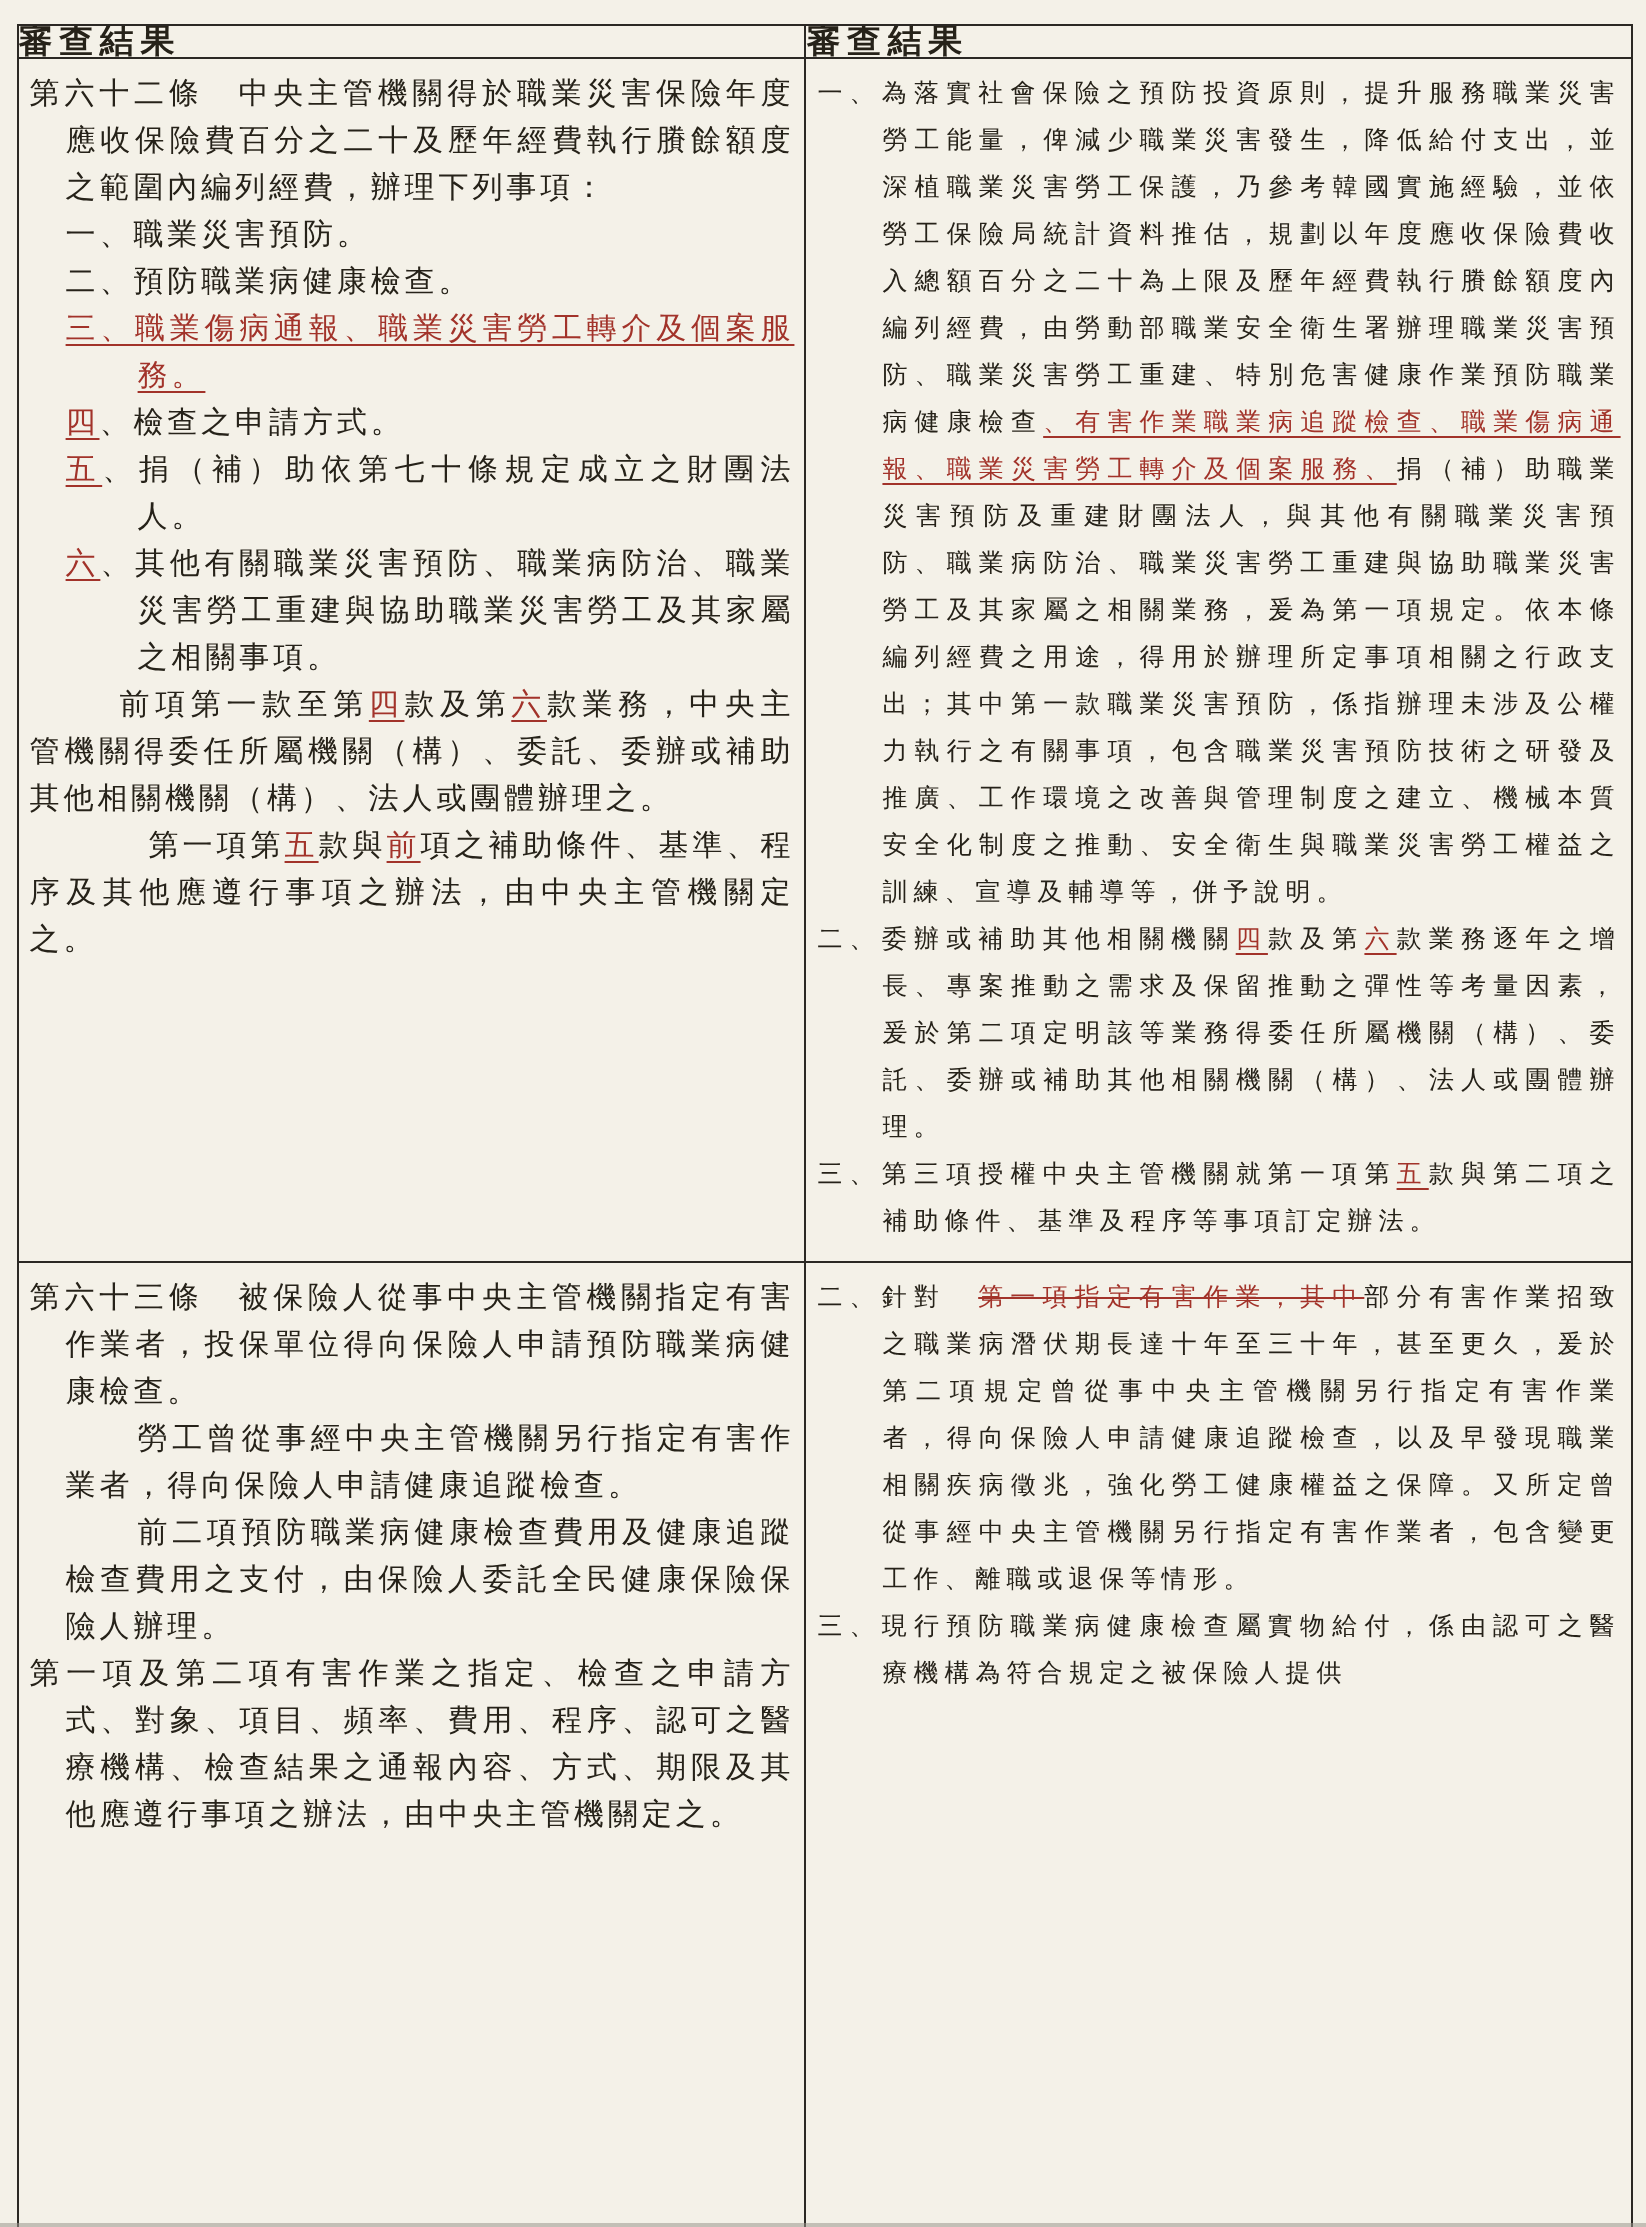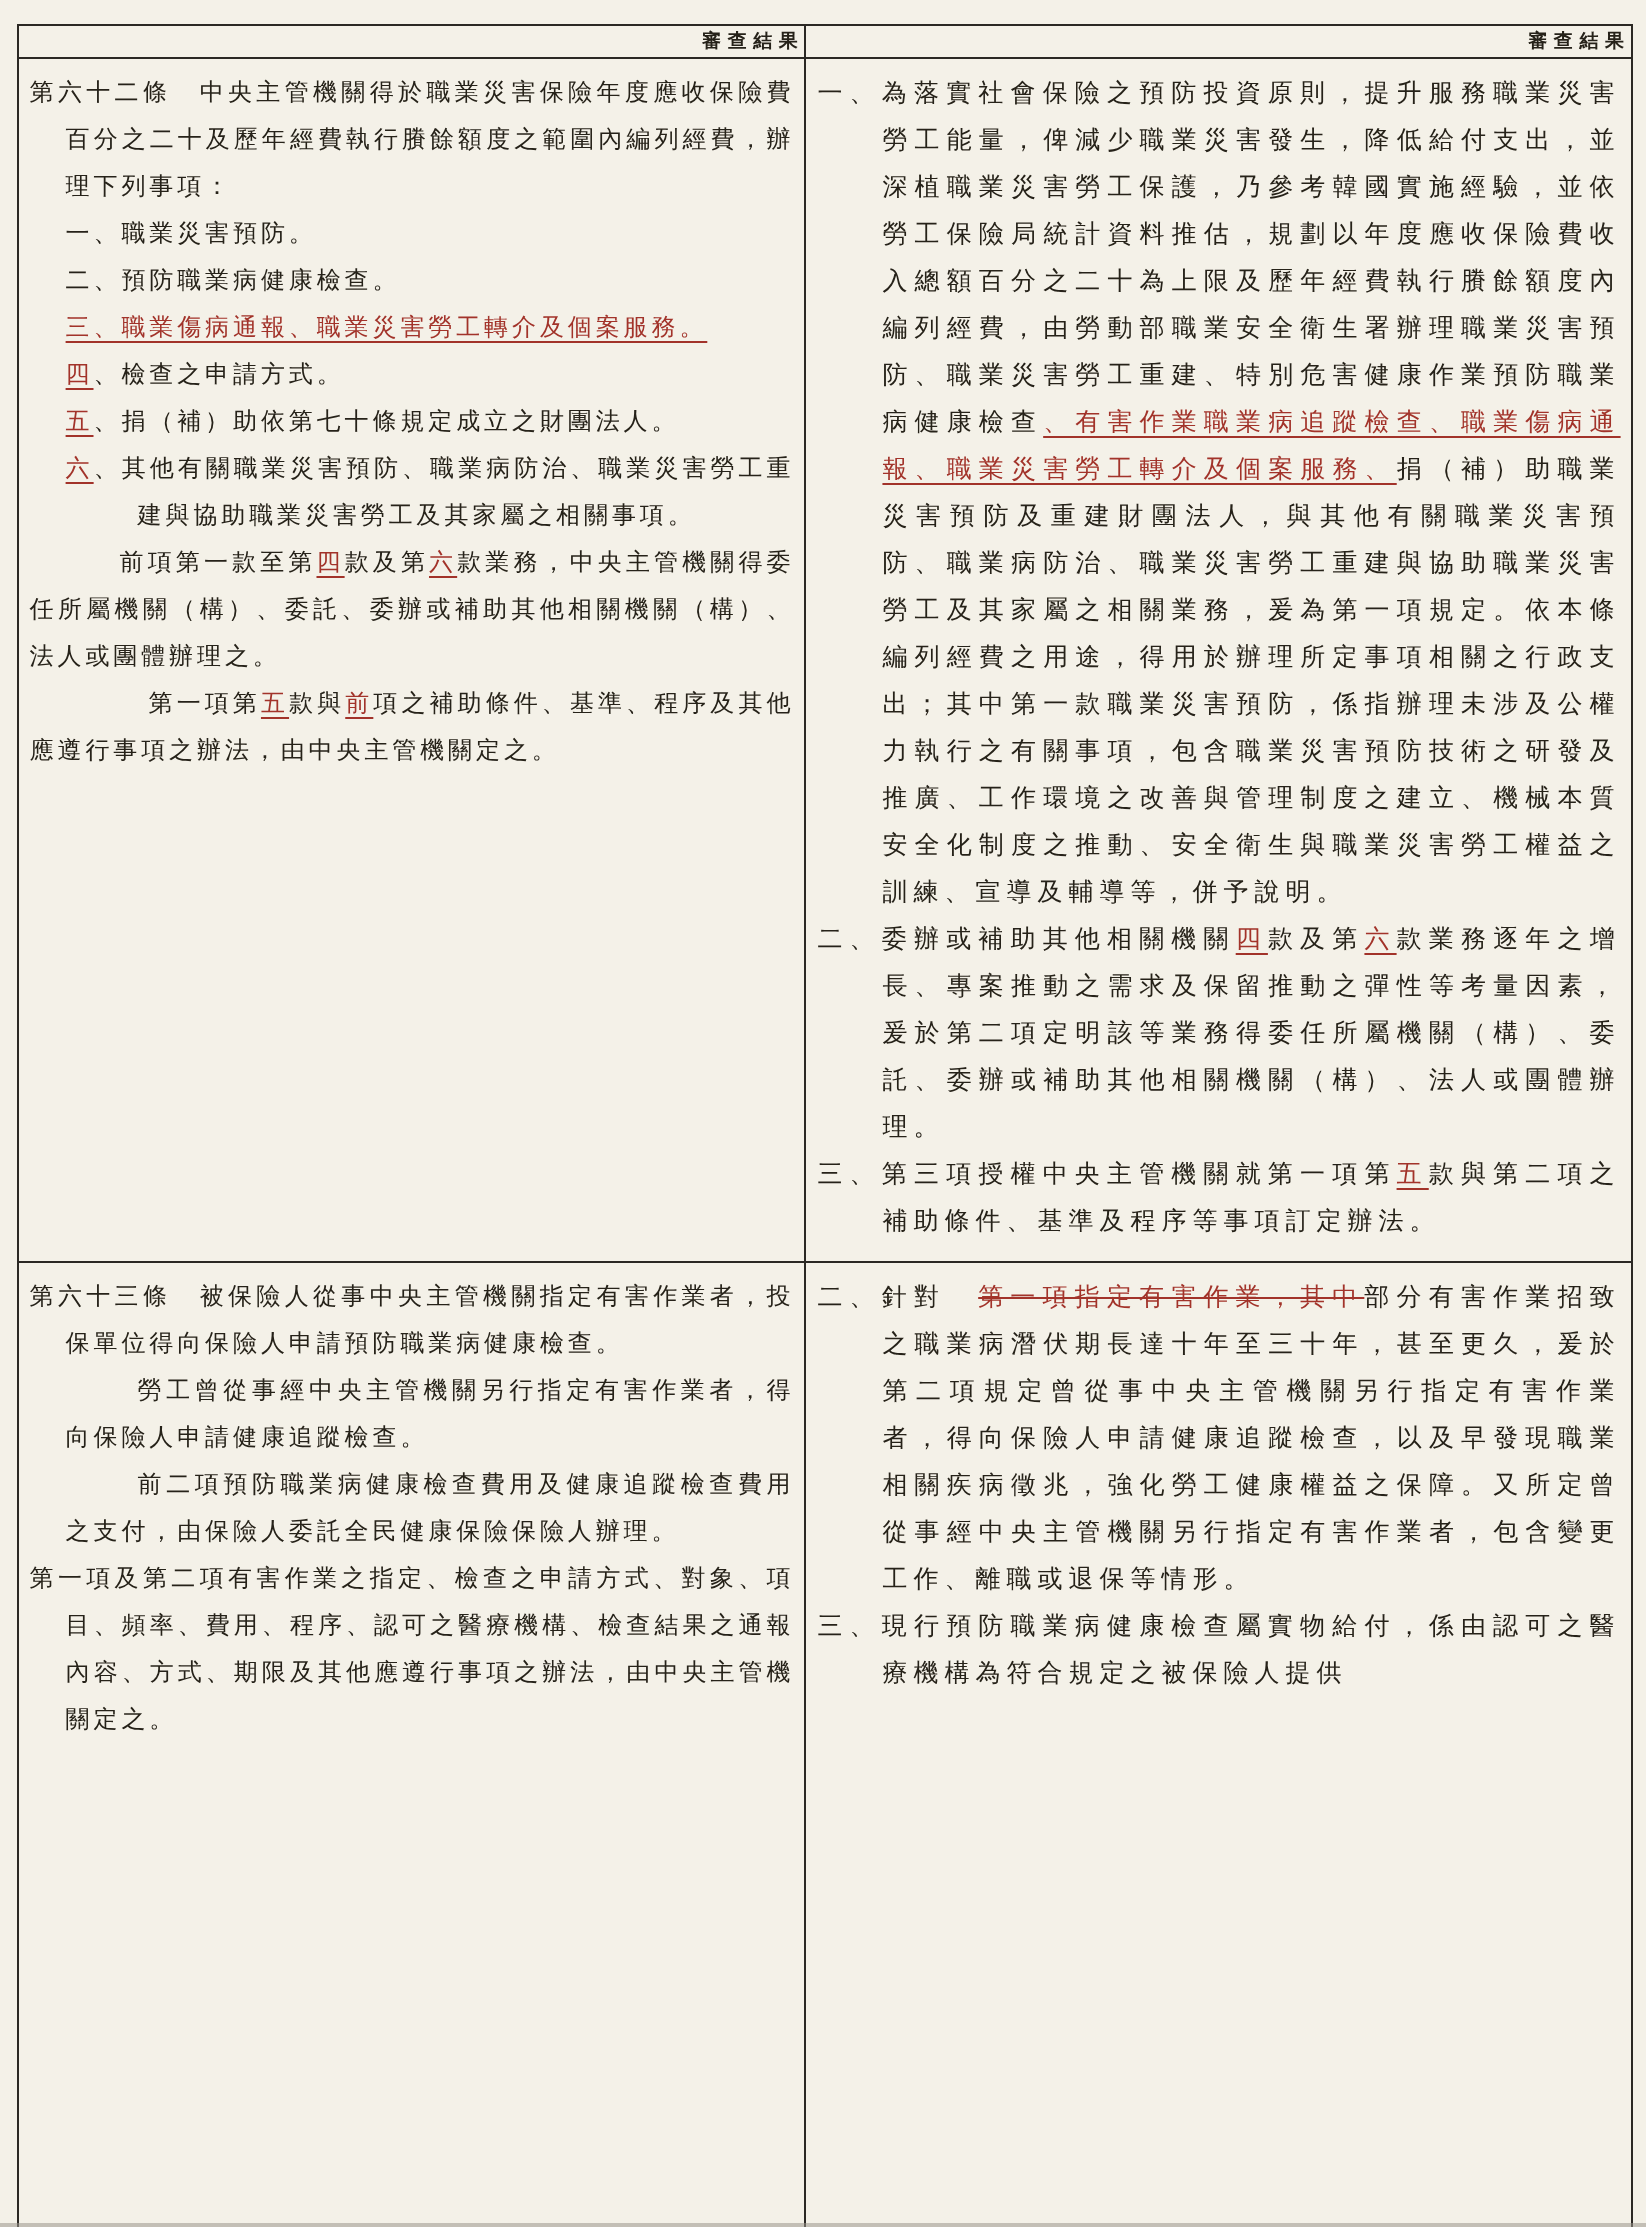--- a/index.html
+++ b/index.html
@@ -39,28 +39,28 @@
   .thead, .trow {
     display: grid;
     grid-template-columns: 48.75% 51.25%;
   }
   .thead { flex: 0 0 auto; }
   .trow  { flex: 0 0 auto; border-top: 2.2px solid var(--line, #2b2824); }
   .trow.row-last { flex: 1 0 auto; }
   .th {
     height: 31px;
     line-height: 30px;
-    text-align: right;
+    text-align: left;
     font-weight: bold;
-    font-size: 19px;
+    font-size: 34px;
     letter-spacing: 6.6px;
   }
   .col-r { border-left: 2.2px solid var(--line, #2b2824); }
   .td { padding: 10px 10px 16.6px 11px; }
-  .td.col-l { font-size: 24px; line-height: 47px; letter-spacing: 3.9px; }
+  .td.col-l { font-size: 30px; line-height: 47px; letter-spacing: 3.9px; }
   .td.col-r { font-size: 25px; line-height: 47px; letter-spacing: 6px; }
   .para {
     margin: 0;
     text-align: justify;
     text-justify: inter-character;
   }
   
   .p-art   { padding-left: 36px;  text-indent: -36px; }   
   .p-item  { padding-left: 108px; text-indent: -72px; }  
   .p-cont2 { padding-left: 0;     text-indent: 90px; }   

